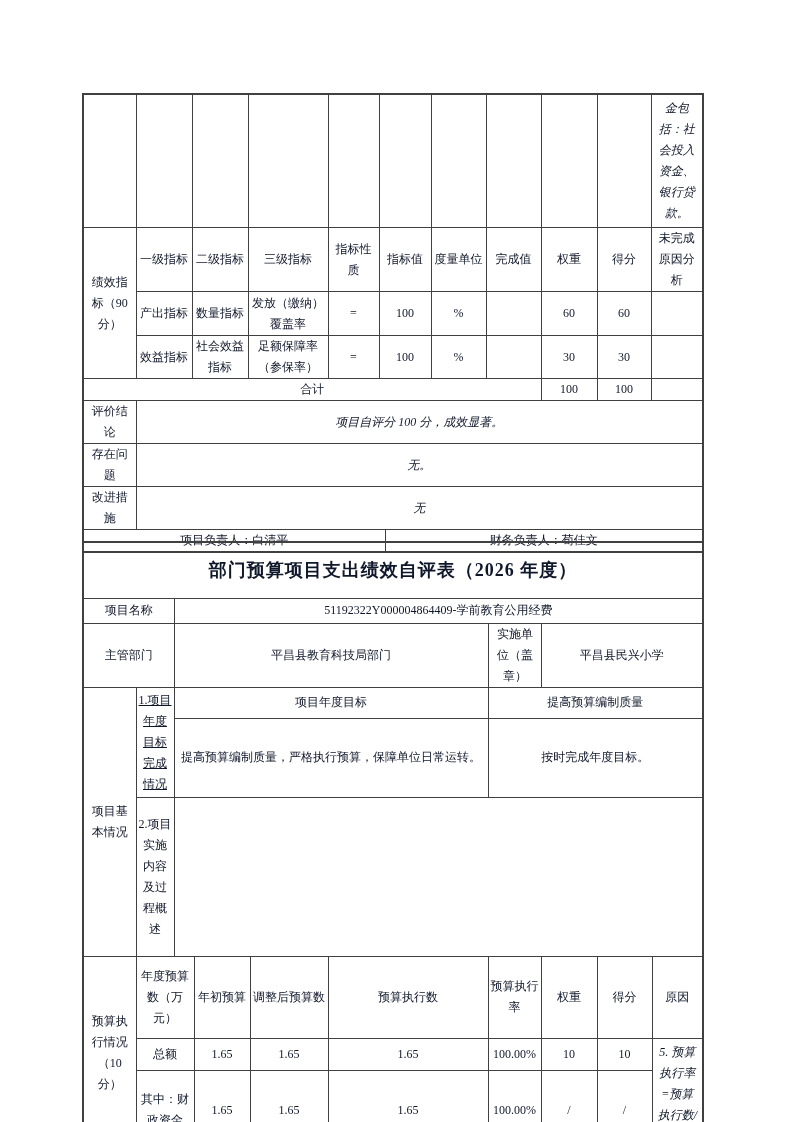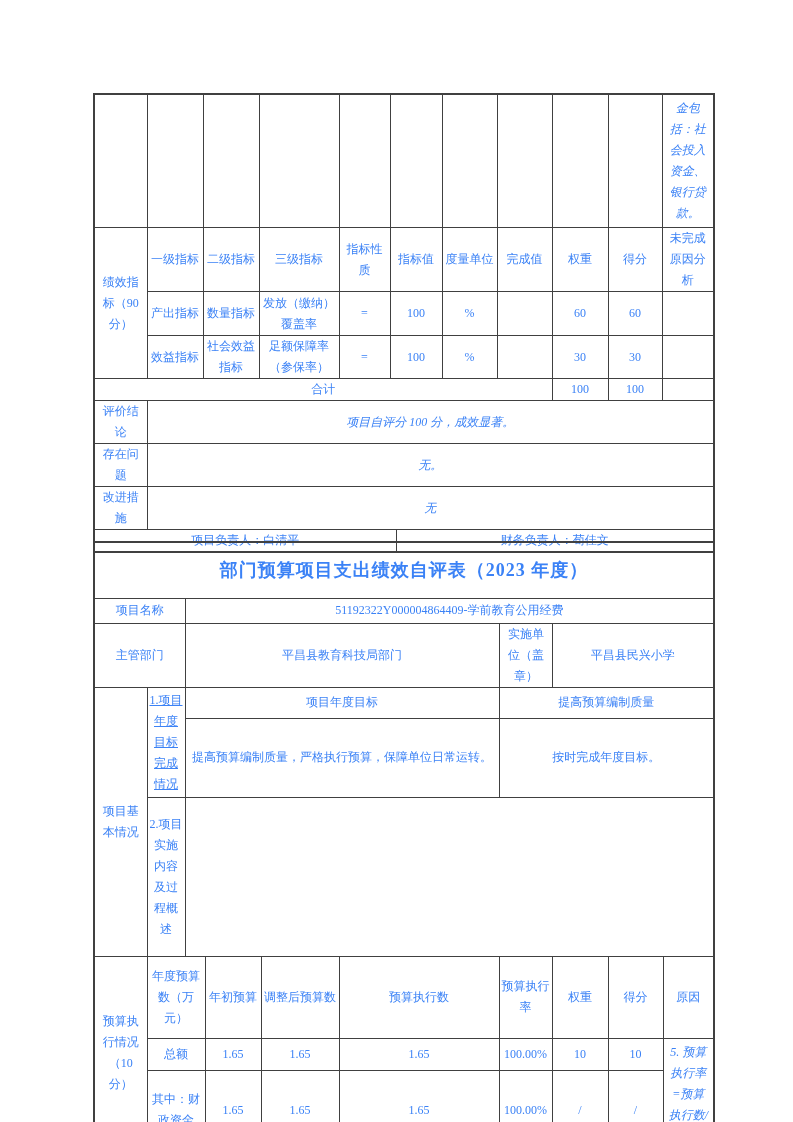--- a/index.html
+++ b/index.html
@@ -1,19 +1,19 @@
 <!DOCTYPE html>
 <html><head>
 <meta charset="utf-8">
 <style>
   html,body{margin:0;padding:0;}
   body{background:#888;font-family:"Liberation Serif","DejaVu Serif",serif;}
   .page{position:relative;width:793px;height:1122px;background:#ffffff;margin:0 auto;overflow:hidden;}
-  table.doc{border-collapse:collapse;table-layout:fixed;position:absolute;left:93px;width:620px;
-            font-size:12px;color:#3b82f6;}
+  table.doc{border-collapse:collapse;table-layout:fixed;position:absolute;left:82px;width:620px;
+            font-size:12px;color:#0f172a;}
   table.doc td{border:1px solid #404040;text-align:center;vertical-align:middle;
                line-height:1.75;padding:0 2px;overflow:hidden;word-break:break-all;}
   table.doc{border:2px solid #404040;}
   td.left{text-align:left;padding-left:6px;}
   td.top{vertical-align:top;}
   td.it{font-style:italic;}
   .title-cell{font-weight:bold;font-size:18px;letter-spacing:1px;border:1px solid #404040;}
   .pagenum{position:absolute;top:1030px;left:0;width:100%;text-align:center;font-size:13px;color:#111;}
   td.pad{padding:2px 6px;}
 </style>
@@ -131,21 +131,21 @@
       <col style="width:78px">
         <col style="width:160px">
         <col style="width:53px">
         <col style="width:56px">
       <col style="width:55px">
         <col style="width:51px">
     </colgroup>
 
     <tbody>
         <tr style="height:56px">
-      <td colspan="10" class="title-cell">部门预算项目支出绩效自评表（2023 年度）</td>
+      <td colspan="10" class="title-cell">部门预算项目支出绩效自评表（2026 年度）</td>
     </tr>
 
     <tr style="height:25px">
       <td colspan="2" class="left">项目名称</td>
       <td colspan="8" class="left">51192322Y000004864409-学前教育公用经费</td>
     </tr>
 
     <tr style="height:61px">
       <td colspan="2" class="left">主管部门</td>
       <td colspan="4" class="left">平昌县教育科技局部门</td>

